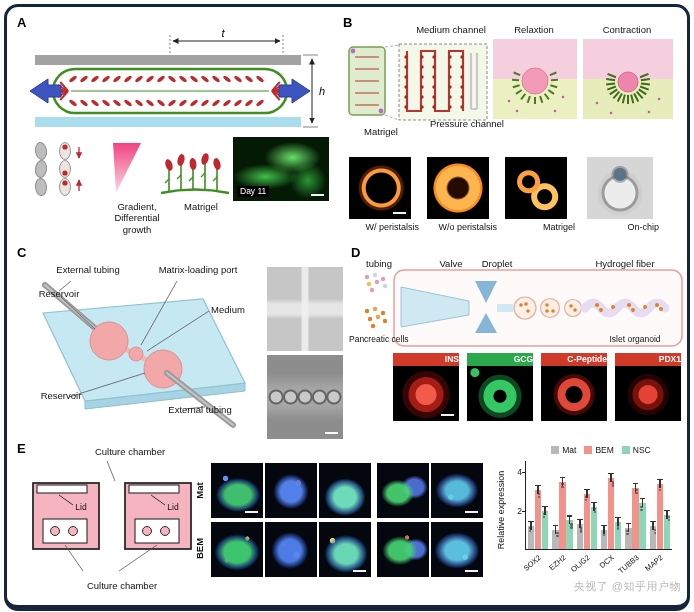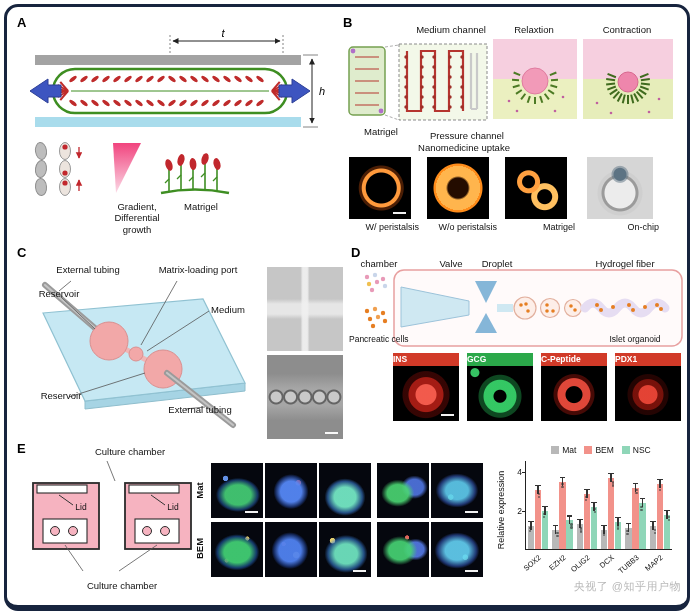--- a/index.html
+++ b/index.html
@@ -8,21 +8,21 @@
   .frame{position:absolute;left:4px;top:4px;width:680px;height:598px;border:3px solid #17243e;border-bottom-width:6px;border-radius:14px;background:#fff;overflow:hidden}
   .abs{position:absolute}
   .plabel{position:absolute;font-weight:bold;font-size:13px;color:#000}
   .lbl{position:absolute;font-size:9.5px;line-height:1.15;text-align:center;color:#111}
   .lbl.small{font-size:8.5px}
   .cap{position:absolute;font-size:9.5px;line-height:1.2;text-align:center;white-space:pre-line;color:#111}
   .imglab{position:absolute;font-size:9px;text-align:right;color:#111}
   .daytag{position:absolute;left:4px;bottom:4px;background:#000;color:#fff;font-size:8.5px;padding:0 3px;line-height:1.35}
   .sb::after{content:"";position:absolute;right:5px;bottom:5px;width:13px;height:2px;background:#fff;opacity:.95}
   .marker{position:absolute;width:66px;height:68px}
-  .mhead{position:absolute;top:0;left:0;right:0;height:22px;color:#fff;font-weight:bold;font-size:8.5px;text-align:left;line-height:13px}
+  .mhead{position:absolute;top:0;left:0;right:0;height:22px;color:#fff;font-weight:bold;font-size:8.5px;text-align:right;line-height:13px}
   .mbody{position:absolute;top:13px;left:0;right:0;bottom:0}
   .rowlab{position:absolute;font-size:9.5px;font-weight:bold;color:#111;transform:rotate(-90deg)}
   
   #chart-legend{position:absolute;left:30px;top:0;width:160px;display:flex;justify-content:center;gap:8px;font-size:8.5px}
   #chart-legend .leg i{display:inline-block;width:8px;height:8px;margin-right:3px;transform:translateY(1px)}
   .ylab{position:absolute;left:-42px;top:60px;width:104px;text-align:center;font-size:9px;transform:rotate(-90deg)}
   #chart-plot{position:absolute;left:34px;top:16px;width:146px;height:88px;border-left:1.3px solid #222;border-bottom:1.3px solid #222}
   #chart-xlabels{position:absolute;left:34px;top:106px;width:150px;height:34px}
   .xlab{position:absolute;top:2px;width:44px;text-align:right;font-size:7.5px;transform:rotate(-40deg);transform-origin:100% 0;color:#111}
   .bar{position:absolute;bottom:0}
@@ -153,20 +153,23 @@
       </g>
       <g fill="#c1272d">
         <ellipse cx="154" cy="26" rx="3.4" ry="6" transform="rotate(-18 154 26)"></ellipse>
         <ellipse cx="166" cy="21" rx="3.4" ry="6" transform="rotate(14 166 21)"></ellipse>
         <ellipse cx="178" cy="25" rx="3.4" ry="6" transform="rotate(-6 178 25)"></ellipse>
         <ellipse cx="190" cy="20" rx="3.4" ry="6" transform="rotate(16 190 20)"></ellipse>
         <ellipse cx="202" cy="25" rx="3.4" ry="6" transform="rotate(-14 202 25)"></ellipse>
       </g>
     </svg>
 
+    <div class="abs sb" style="left:218px;top:122px;width:96px;height:64px;background:radial-gradient(ellipse 40px 22px at 62% 32%, rgba(110,235,110,.95), transparent 70%), radial-gradient(ellipse 46px 18px at 34% 62%, rgba(70,210,80,.9), transparent 70%), radial-gradient(ellipse 26px 26px at 78% 68%, rgba(50,170,60,.85), transparent 70%), #041a04">
+      <span class="daytag">Day 11</span>
+    </div>
 
     <div class="cap" style="left:90px;top:186px;width:64px">Gradient,
 Differential
 growth</div>
     <div class="cap" style="left:154px;top:186px;width:64px">Matrigel</div>
   </section>
 
   <section class="abs" style="left:334px;top:8px;width:340px;height:228px">
     <div class="plabel" style="left:2px;top:0">B</div>
     <div class="lbl" style="left:42px;top:10px;width:136px">Medium channel</div>
@@ -215,21 +218,21 @@
             <circle cx="115" cy="26" r="1.7" fill="#9e2f28"></circle>
             <circle cx="115" cy="36" r="1.7" fill="#9e2f28"></circle>
             <circle cx="115" cy="46" r="1.7" fill="#9e2f28"></circle>
             <circle cx="115" cy="56" r="1.7" fill="#9e2f28"></circle>
             <circle cx="115" cy="66" r="1.7" fill="#9e2f28"></circle>
           </g>
       <path d="M124,12 V68 M130,12 V68 M124,68 H130" fill="none" stroke="#c9c9c9" stroke-width="2.2"></path>
     </svg>
 
     <div class="lbl" style="left:0;top:112px;width:80px">Matrigel</div>
-    <div class="lbl" style="left:78px;top:116px;width:96px">Pressure channel</div>
+    <div class="lbl" style="left:78px;top:104px;width:96px">Pressure channel</div>
 
     <div class="lbl" style="left:150px;top:10px;width:86px">Relaxtion</div>
     <div class="lbl" style="left:240px;top:10px;width:92px">Contraction</div>
 
     <svg class="abs" style="left:152px;top:24px" width="84" height="80" viewBox="0 0 84 80">
       <rect width="84" height="80" fill="#f6cfdf"></rect>
       <rect y="40" width="84" height="40" fill="#ebf0c0"></rect>
       <g class="villi">
             <line x1="56.87642377421202" y1="36.11000715704515" x2="63.38485917542978" y2="33.53313528825241" stroke="#4c7a24" stroke-width="2"></line>
             <line x1="57.97807255607318" y1="41.1626247001129" x2="64.9684792993552" y2="40.79627300641229" stroke="#4c7a24" stroke-width="2"></line>
@@ -273,21 +276,20 @@
             <line x1="32.11570328424233" y1="41.26942259915482" x2="23.195805557948553" y2="40.071330552415844" stroke="#3f6b1e" stroke-width="2"></line>
             <line x1="32.912905683452735" y1="38.21438081509918" x2="24.544917310458473" y2="34.90125984093708" stroke="#3f6b1e" stroke-width="2"></line>
           </g>
       <circle cx="45" cy="43" r="10" fill="#ee86ac" stroke="#d8678f"></circle>
       <circle cx="14" cy="64" r="1.3" fill="#c060a0"></circle>
           <circle cx="76" cy="60" r="1.3" fill="#c060a0"></circle>
           <circle cx="28" cy="74" r="1.3" fill="#c060a0"></circle>
           <circle cx="66" cy="73" r="1.3" fill="#c060a0"></circle>
     </svg>
 
-    <div class="lbl" style="left:38px;top:128px;width:170px">Nanomedicine uptake</div>
 
     <div class="abs sb" style="left:8px;top:142px;width:62px;height:62px;background:radial-gradient(circle at 52% 50%, rgba(0,0,0,0) 0 15px, #ff9a3c 16px 19px, rgba(150,60,10,.5) 20px 22px, transparent 23px), #000"></div>
     <div class="abs" style="left:86px;top:142px;width:62px;height:62px;background:radial-gradient(circle at 50% 50%, rgba(60,20,0,.6) 0 10px, #ffb54d 12px 22px, #ff8c1a 22px 24px, transparent 25px), #000"></div>
     <div class="abs" style="left:164px;top:142px;width:62px;height:62px;background:radial-gradient(circle at 38% 40%, transparent 0 6px, #ffa040 7px 11px, transparent 12px), radial-gradient(circle at 64% 64%, transparent 0 7px, #ffc060 8px 13px, transparent 14px), #000"></div>
     <div class="abs" style="left:246px;top:142px;width:66px;height:62px;background:radial-gradient(circle at 50% 28%, #5d7383 0 6px, rgba(93,115,131,.5) 7px 8px, transparent 9px), radial-gradient(circle at 50% 58%, #ececec 0 15px, #9b9b9b 16px 18px, #cfcfcf 19px 22px, transparent 23px), #d6d6d6"></div>
 
     <div class="imglab" style="left:0;top:207px;width:78px">W/ peristalsis</div>
     <div class="imglab" style="left:78px;top:207px;width:78px">W/o peristalsis</div>
     <div class="imglab" style="left:156px;top:207px;width:78px">Matrigel</div>
     <div class="imglab" style="left:240px;top:207px;width:78px">On-chip</div>
@@ -324,21 +326,21 @@
     <div class="lbl" style="left:190px;top:60px;width:46px">Medium</div>
     <div class="lbl" style="left:20px;top:146px;width:52px">Reservoir</div>
     <div class="lbl" style="left:140px;top:160px;width:90px">External tubing</div>
 
     <div class="abs" style="left:252px;top:22px;width:76px;height:84px;background:linear-gradient(90deg, transparent 0 44%, rgba(240,240,240,.9) 47% 53%, transparent 56%), linear-gradient(180deg, #c6c6c6 0 38%, #e6e6e6 44% 56%, #c6c6c6 62%)"></div>
     <div class="abs sb" style="left:252px;top:110px;width:76px;height:84px;background:radial-gradient(circle 8px at 12% 50%, #c9c9c9 0 5px, #646464 6px 7px, transparent 8px), radial-gradient(circle 8px at 31% 50%, #c9c9c9 0 5px, #646464 6px 7px, transparent 8px), radial-gradient(circle 8px at 50% 50%, #c9c9c9 0 5px, #646464 6px 7px, transparent 8px), radial-gradient(circle 8px at 69% 50%, #c9c9c9 0 5px, #646464 6px 7px, transparent 8px), radial-gradient(circle 8px at 88% 50%, #c9c9c9 0 5px, #646464 6px 7px, transparent 8px), linear-gradient(180deg, #8d8d8d 0 22%, #a6a6a6 40% 60%, #8d8d8d 78%)"></div>
   </section>
 
   <section class="abs" style="left:342px;top:238px;width:336px;height:194px">
     <div class="plabel" style="left:2px;top:0">D</div>
-    <div class="lbl" style="left:8px;top:14px;width:44px">chamber</div>
+    <div class="lbl" style="left:8px;top:14px;width:44px">tubing</div>
     <div class="lbl" style="left:82px;top:14px;width:40px">Valve</div>
     <div class="lbl" style="left:124px;top:14px;width:48px">Droplet</div>
     <div class="lbl" style="left:228px;top:14px;width:96px">Hydrogel fiber</div>
 
     <svg class="abs" style="left:10px;top:26px" width="34" height="62" viewBox="0 0 34 62">
       <g>
         <circle cx="8" cy="6" r="2.2" fill="#e89ab8"></circle>
             <circle cx="16" cy="4" r="2.2" fill="#c9d6ea"></circle>
             <circle cx="24" cy="8" r="2.2" fill="#e89ab8"></circle>
             <circle cx="10" cy="13" r="2.2" fill="#f0c050"></circle>

